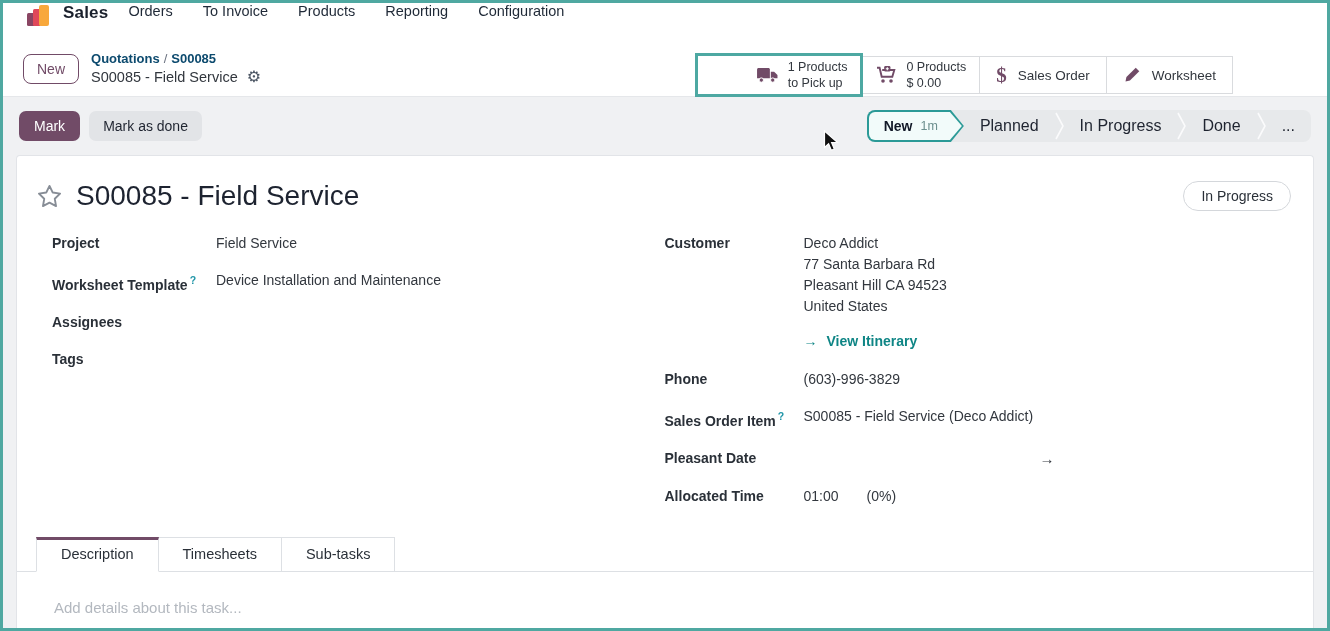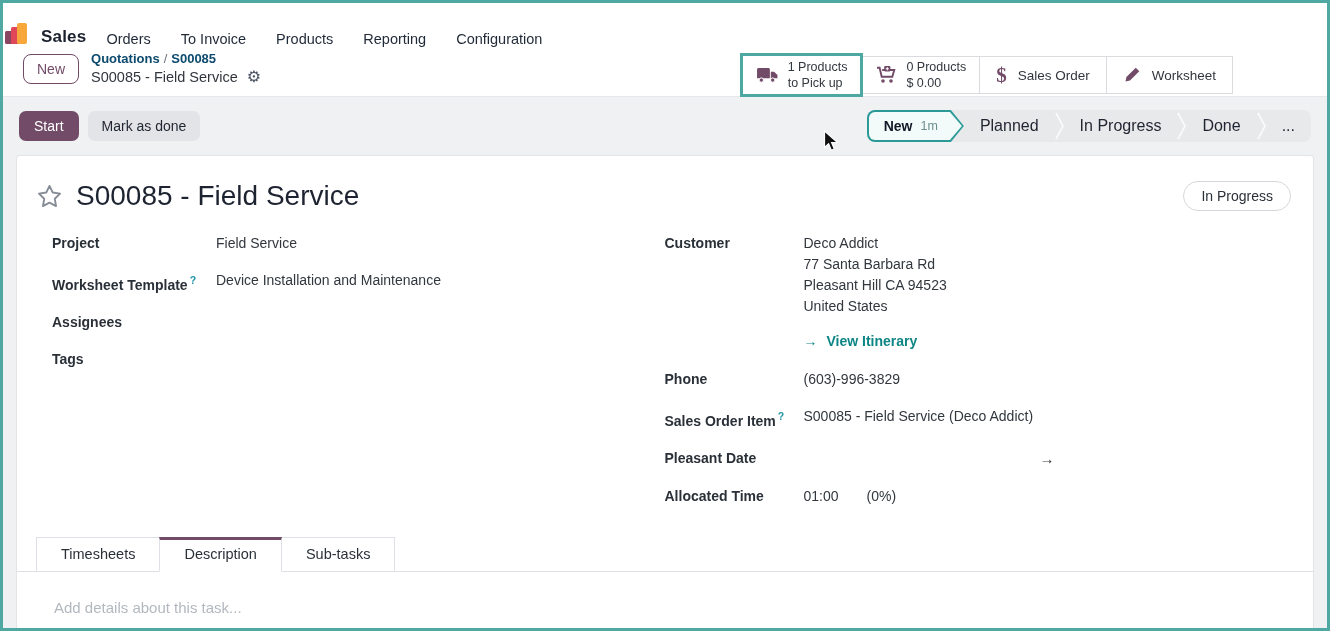--- a/index.html
+++ b/index.html
@@ -5,42 +5,42 @@
   * { box-sizing: border-box; }
   html,body { margin:0; padding:0; }
   body {
     width:1330px; height:631px;
     border:3px solid #4fa8a1;
     font-family:"Liberation Sans", sans-serif;
     background:#fff; position:relative; overflow:hidden;
     color:#32373e;
   }
   
-  .topnav { display:flex; align-items:flex-end; height:44px; padding-left:1px; background:#fff; }
+  .topnav { display:flex; align-items:flex-start; height:44px; padding-left:23px; background:#fff; }
   .logo { display:flex; align-items:center; cursor:pointer; }
   .app-name { font-size:17px; font-weight:700; color:#1a202c; margin:0 20px 0 11px; letter-spacing:.2px; }
   .menu { display:flex; gap:30px; font-size:14.5px; color:#1f2937; }
   .menu-item { cursor:pointer; }
   
   .bc-row { display:flex; align-items:center; padding:2px 0 8px 20px; background:#fff; position:relative; height:49px; }
   .new-btn { border:1px solid #714B67; color:#714B67; background:#fff; border-radius:8px;
     padding:6px 13px; font-size:14px; font-weight:500; cursor:pointer; }
   .bc { margin-left:12px; line-height:1.32; }
   .bc-line1 { font-size:13px; }
   .bc-link { color:#0c4a6e; font-weight:600; cursor:pointer; }
   .bc-sep { color:#6b7280; padding:0 4px; font-weight:400; }
   .bc-line2 { font-size:14.5px; color:#32373e; display:flex; align-items:center; gap:9px; }
   .gear { color:#4b5563; font-size:16px; cursor:pointer; line-height:1; }
   
   .smart-group { position:absolute; top:50px; right:94px; display:flex; align-items:center; z-index:5; }
   .smart-btn { display:flex; align-items:center; gap:9px; background:#fff; border:1px solid #d9dbde;
     margin-left:-1px; padding:4px 13px; height:38px; cursor:pointer; font-size:12.5px; color:#32373e; }
   .smart-btn.single { font-size:13.5px; padding:4px 16px; gap:11px; }
   .btn-2line { display:flex; flex-direction:column; line-height:1.3; text-align:left; }
-  .hl-wrap { border:3px solid #4da8a2; background:#fff; z-index:2; }
+  .hl-wrap { border:3px solid #4da8a2; background:#fff; z-index:2;padding-left:45px; }
   .hl-wrap .smart-btn { border:none; margin:0; height:38px; }
   .dollar { color:#714B67; font-size:21px; font-weight:700; font-family:"Liberation Serif", serif; line-height:1; }
   
   .statusbar { height:59px; background:#f0f1f3; border-top:1px solid #e5e7ea;
     display:flex; align-items:center; padding:0 16px; position:relative; }
   .start-btn { background:#714B67; color:#fff; border:none; border-radius:7px; padding:7px 15px;
     font-size:14px; font-weight:500; cursor:pointer; }
   .done-btn { background:#e2e4e7; color:#1f2430; border:none; border-radius:7px; padding:7px 14px;
     margin-left:9px; font-size:14px; font-weight:500; cursor:pointer; }
   .stages { margin-left:auto; display:flex; align-items:center; background:#e7e9eb; border-radius:8px; height:32px; }
@@ -152,21 +152,21 @@
   </div>
   <div class="smart-btn single">
     <svg width="18" height="18" viewBox="0 0 20 20">
       <path fill="#714B67" d="M14.2 1.9l3.9 3.9-10.4 10.4-4.9 1 1-4.9L14.2 1.9z"></path>
     </svg>
     <span>Worksheet</span>
   </div>
 </div>
 
 <div class="statusbar">
-  <button class="start-btn">Start</button>
+  <button class="start-btn">Mark</button>
   <button class="done-btn">Mark as done</button>
 
   <div class="stages">
     <div class="stage-active">
       <span class="inner"></span>
       <span class="txt">New</span>
       <span class="dur">1m</span>
     </div>
     <div class="stage">Planned</div>
     <span class="stage-sep">
@@ -258,21 +258,21 @@
         </div>
         <div class="frow">
           <span class="flabel">Allocated Time</span>
           <span class="fvalue">01:00</span>
           <span class="at-progress">(0%)</span>
         </div>
       </div>
     </div>
 
     <div class="tabs">
+      <div class="tab active">Description</div>
       <div class="tab">Timesheets</div>
-      <div class="tab active">Description</div>
       <div class="tab">Sub-tasks</div>
     </div>
 
     <div class="desc-area">Add details about this task...</div>
 
   </div>
 </div>
 
 </body></html>

